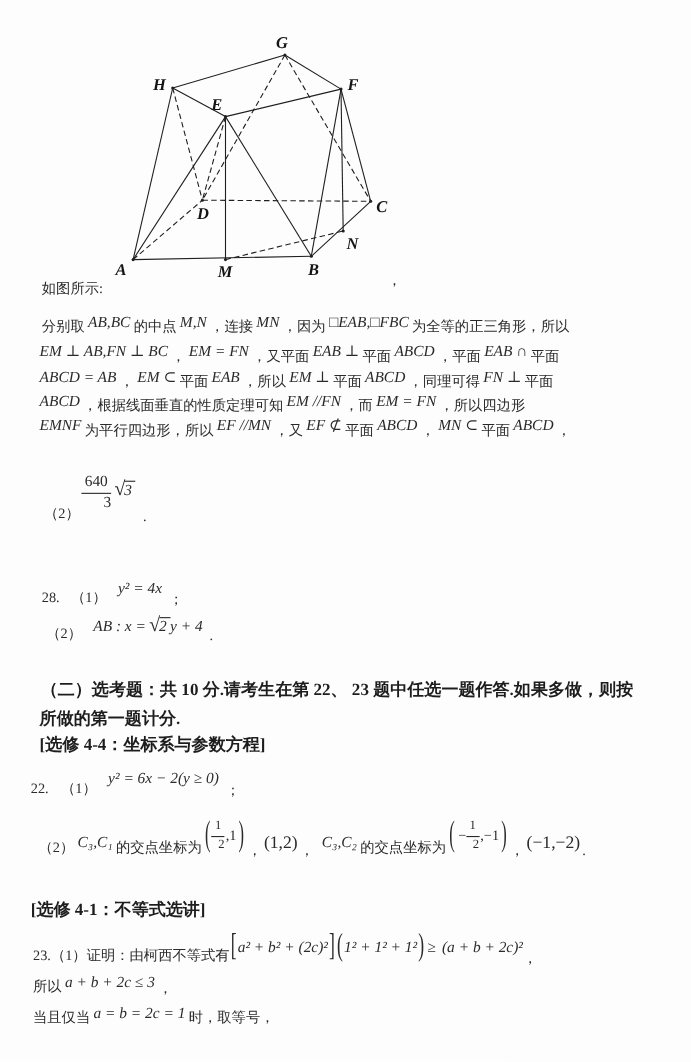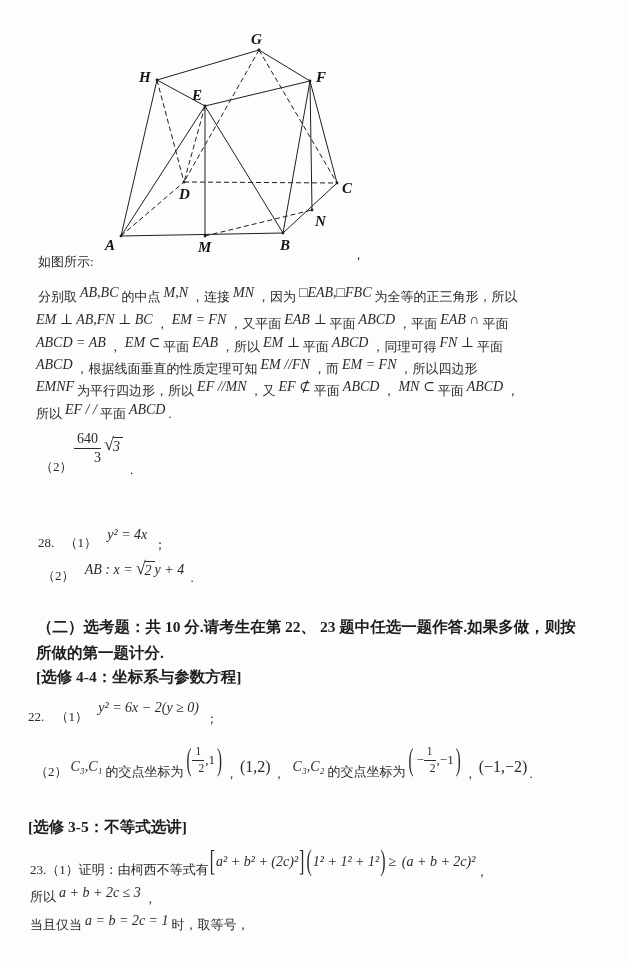--- a/index.html
+++ b/index.html
@@ -112,23 +112,20 @@
   </div>
 
   <div class="ln" style="left:36px; top:360px;">
     <span class="m m0">ABCD</span><span class="cn">，根据线面垂直的性质定理可知</span><span class="m">EM //FN</span><span class="cn">，而</span><span class="m">EM = FN</span><span class="cn">，所以四边形</span>
   </div>
 
   <div class="ln" style="left:36px; top:382px;">
     <span class="m m0">EMNF</span><span class="cn">为平行四边形，所以</span><span class="m">EF //MN</span><span class="cn">，又</span><span class="m">EF ⊄</span><span class="cn">平面</span><span class="m">ABCD</span><span class="cn">，</span><span class="m">MN ⊂</span><span class="cn">平面</span><span class="m">ABCD</span><span class="cn">，</span>
   </div>
 
-  <div class="ln" style="left:36px; top:405px;">
-    <span class="cn">所以</span><span class="m">EF / /</span><span class="cn">平面</span><span class="m">ABCD</span><span class="cn">.</span>
-  </div>
 
   <div class="ln" style="left:40px; top:431px; height:46px;">
     <span class="cn" style="position:absolute; left:0; top:27px;">（2）</span>
     <span class="frac bigfrac" style="position:absolute; left:34px; top:1px;">
         <span class="fnum">640</span>
         <span class="fden">3</span>
       </span>
     <span class="sqrt" style="position:absolute; left:64px; top:6px;">
         <span class="rsgn">√</span>
         <span class="rcnd">3</span>
@@ -184,21 +181,21 @@
         <span class="frac">
           <span class="fnum">1</span>
           <span class="fden">2</span>
         </span>
         <span class="rest">,−1</span>
         <span class="bigp">)</span>
       </span><span class="punct">，</span><span class="mn">(−1,−2)</span><span class="punct">.</span>
   </div>
 
   <div class="ln hd" style="left:28px; top:817px;">
-    <span>[选修 3-5：不等式选讲]</span>
+    <span>[选修 4-1：不等式选讲]</span>
   </div>
 
   <div class="ln" style="left:30px; top:860px;">
     <span class="cn">23.（1）证明：由柯西不等式有</span><span class="bigb">[</span><span class="fm">a² + b² + (2c)²</span><span class="bigb">]</span><span class="bigb">(</span><span class="fm">1² + 1² + 1²</span><span class="bigb">)</span><span class="fm" style="font-style:normal; padding:0 2px;">≥ </span><span class="fm">(a + b + 2c)²</span><span class="punct">，</span>
   </div>
   <div class="ln" style="left:30px; top:888px;">
     <span class="cn">所以</span><span class="m">a + b + 2c ≤ 3</span><span class="punct">，</span>
   </div>
   <div class="ln" style="left:30px; top:916px;">
     <span class="cn">当且仅当</span><span class="m">a = b = 2c = 1</span><span class="cn">时，取等号，</span>

